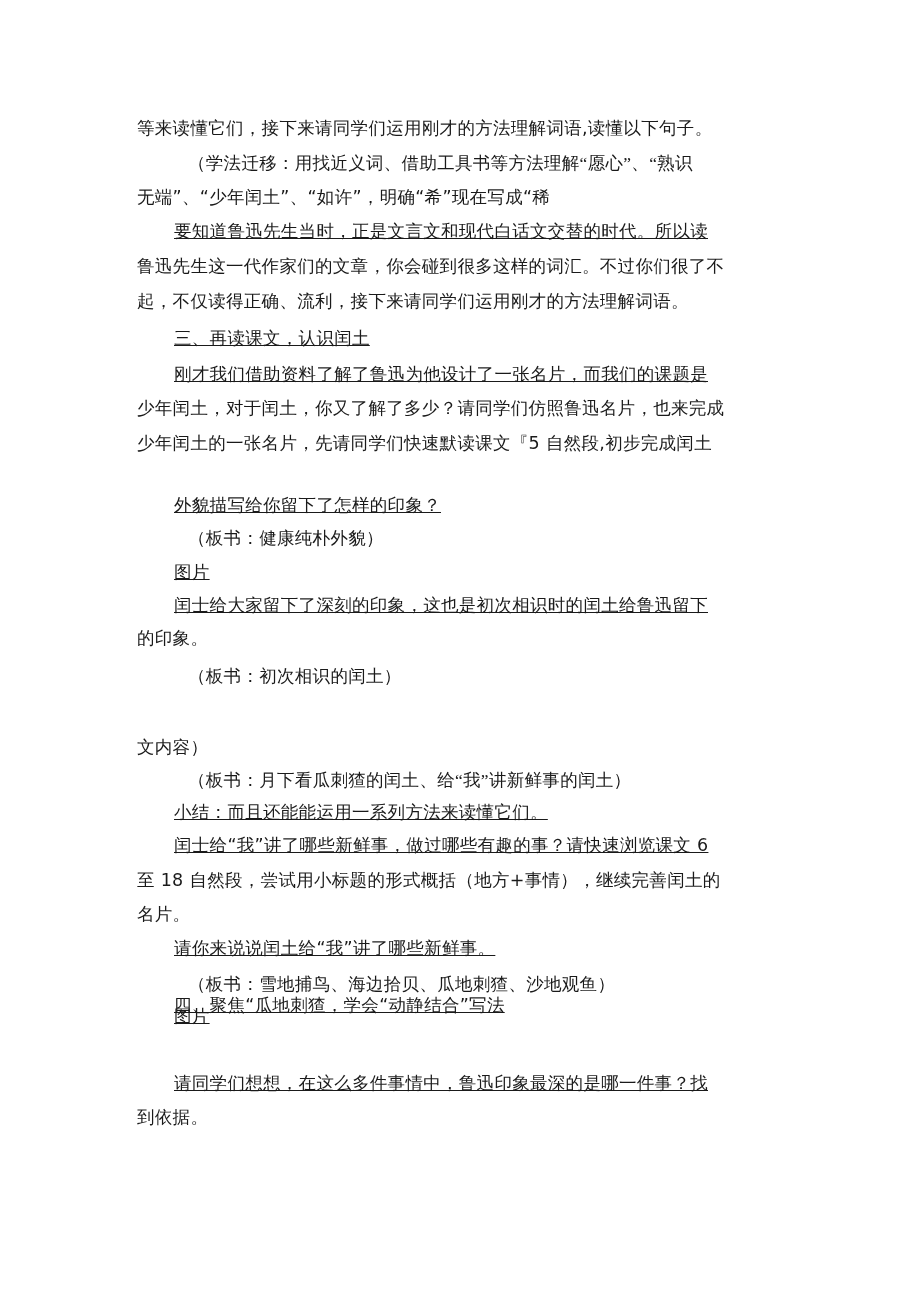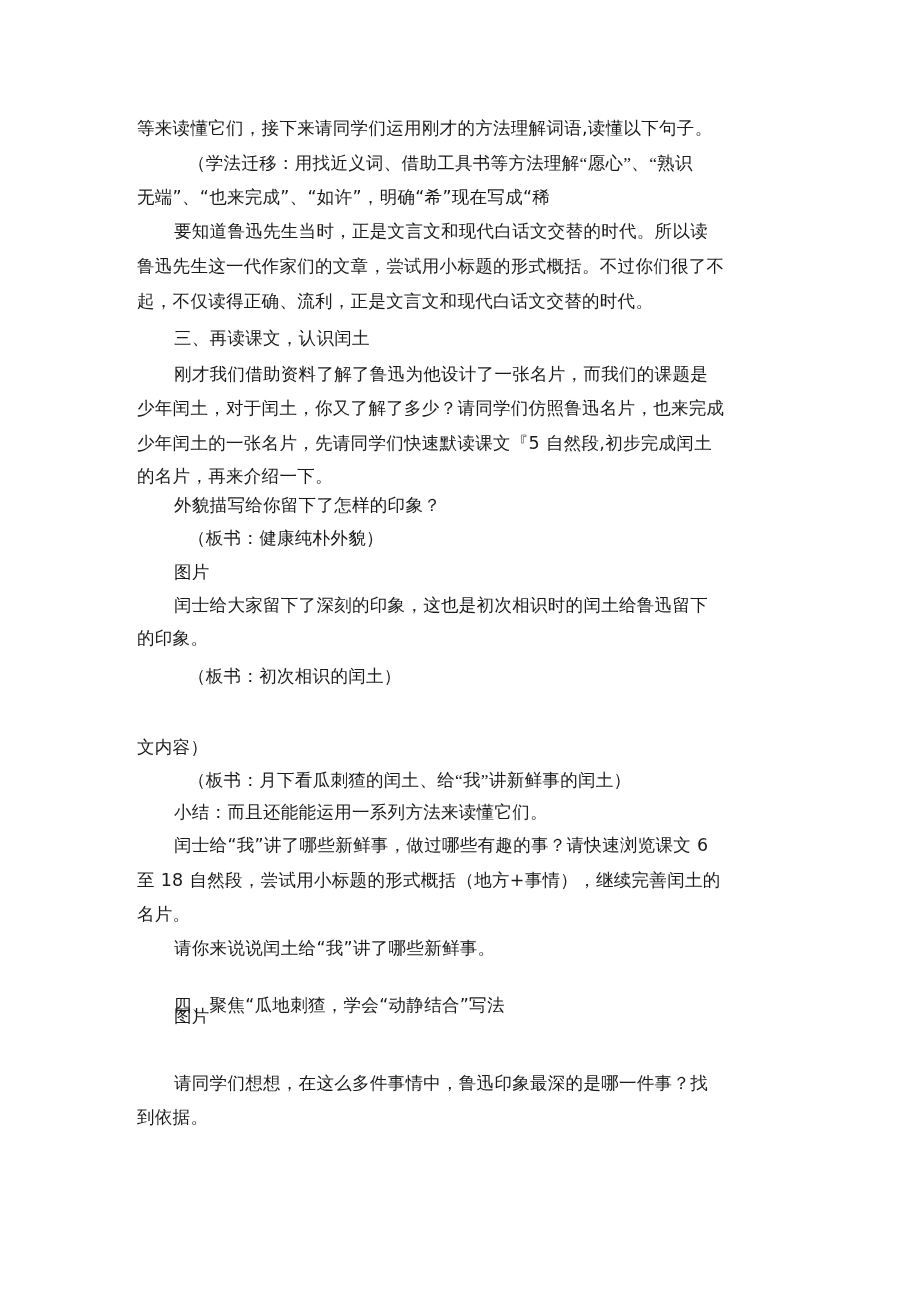--- a/index.html
+++ b/index.html
@@ -9,48 +9,48 @@
     position: absolute;
     left: 137px;
     height: 26px;
     line-height: 26px;
     font-family: "DejaVu Sans", sans-serif;
     font-size: 17.5px;
     color: #1a1a1a;
     white-space: nowrap;
     letter-spacing: 0.3px;
   }
-  .ind1 { left: 174px; }
+  .ind1 { left: 174px; text-decoration: underline; }
   .ind2 { left: 188px; font-family: Liberation Serif, serif; }
 </style>
 </head>
 <body>
 
 <div class="page">
   <div class="line" style="top:115px">等来读懂它们，接下来请同学们运用刚才的方法理解词语,读懂以下句子。</div>
   <div class="line ind2" style="top:150px">（学法迁移：用找近义词、借助工具书等方法理解“愿心”、“熟识</div>
-  <div class="line" style="top:184px">无端”、“也来完成”、“如许”，明确“希”现在写成“稀</div>
+  <div class="line" style="top:184px">无端”、“少年闰土”、“如许”，明确“希”现在写成“稀</div>
   <div class="line ind1" style="top:218px">要知道鲁迅先生当时，正是文言文和现代白话文交替的时代。所以读</div>
-  <div class="line" style="top:253px">鲁迅先生这一代作家们的文章，尝试用小标题的形式概括。不过你们很了不</div>
-  <div class="line" style="top:288px">起，不仅读得正确、流利，正是文言文和现代白话文交替的时代。</div>
+  <div class="line" style="top:253px">鲁迅先生这一代作家们的文章，你会碰到很多这样的词汇。不过你们很了不</div>
+  <div class="line" style="top:288px">起，不仅读得正确、流利，接下来请同学们运用刚才的方法理解词语。</div>
   <div class="line ind1" style="top:361px">刚才我们借助资料了解了鲁迅为他设计了一张名片，而我们的课题是</div>
   <div class="line ind1" style="top:325px">三、再读课文，认识闰土</div>
   <div class="line" style="top:395px">少年闰土，对于闰土，你又了解了多少？请同学们仿照鲁迅名片，也来完成</div>
   <div class="line" style="top:430px">少年闰土的一张名片，先请同学们快速默读课文『5 自然段,初步完成闰土</div>
-  <div class="line" style="top:463px">的名片，再来介绍一下。</div>
   <div class="line ind1" style="top:492px">外貌描写给你留下了怎样的印象？</div>
   <div class="line ind2" style="top:525px">（板书：健康纯朴外貌）</div>
   <div class="line ind1" style="top:559px">图片</div>
   <div class="line ind1" style="top:592px">闰士给大家留下了深刻的印象，这也是初次相识时的闰土给鲁迅留下</div>
   <div class="line" style="top:625px">的印象。</div>
   <div class="line ind2" style="top:663px">（板书：初次相识的闰土）</div>
   <div class="line" style="top:734px">文内容）</div>
   <div class="line ind2" style="top:767px">（板书：月下看瓜刺猹的闰土、给“我”讲新鲜事的闰土）</div>
   <div class="line ind1" style="top:799px">小结：而且还能能运用一系列方法来读懂它们。</div>
   <div class="line ind1" style="top:832px">闰士给“我”讲了哪些新鲜事，做过哪些有趣的事？请快速浏览课文 6</div>
   <div class="line" style="top:867px">至 18 自然段，尝试用小标题的形式概括（地方+事情），继续完善闰土的</div>
   <div class="line" style="top:901px">名片。</div>
   <div class="line ind1" style="top:935px">请你来说说闰土给“我”讲了哪些新鲜事。</div>
+  <div class="line ind2" style="top:971px">（板书：雪地捕鸟、海边拾贝、瓜地刺猹、沙地观鱼）</div>
   <div class="line ind1" style="top:1003px">图片</div>
   <div class="line ind1" style="top:992px">四、聚焦“瓜地刺猹，学会“动静结合”写法</div>
   <div class="line ind1" style="top:1070px">请同学们想想，在这么多件事情中，鲁迅印象最深的是哪一件事？找</div>
   <div class="line" style="top:1104px">到依据。</div>
 </div>
 
 </body></html>

